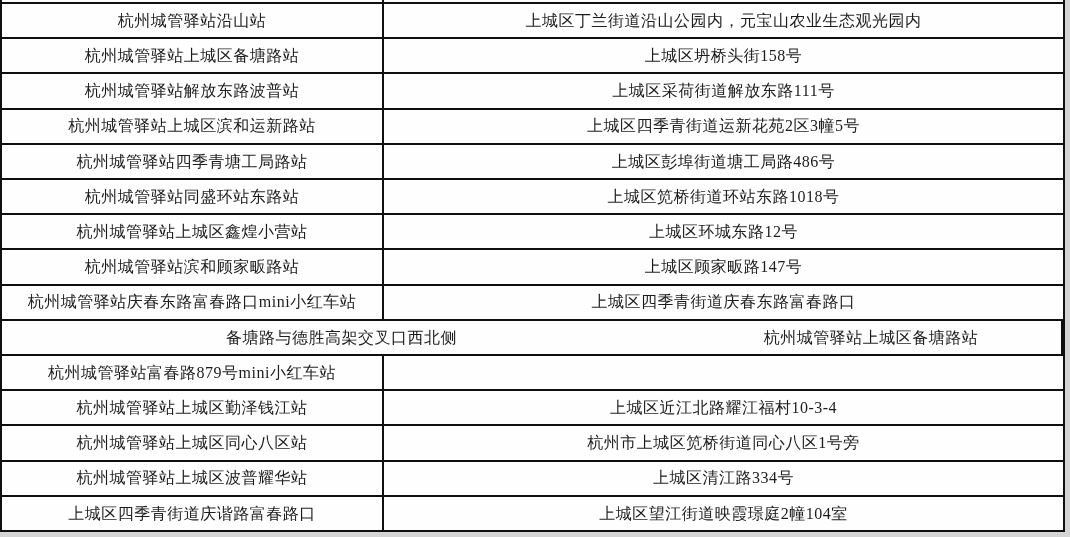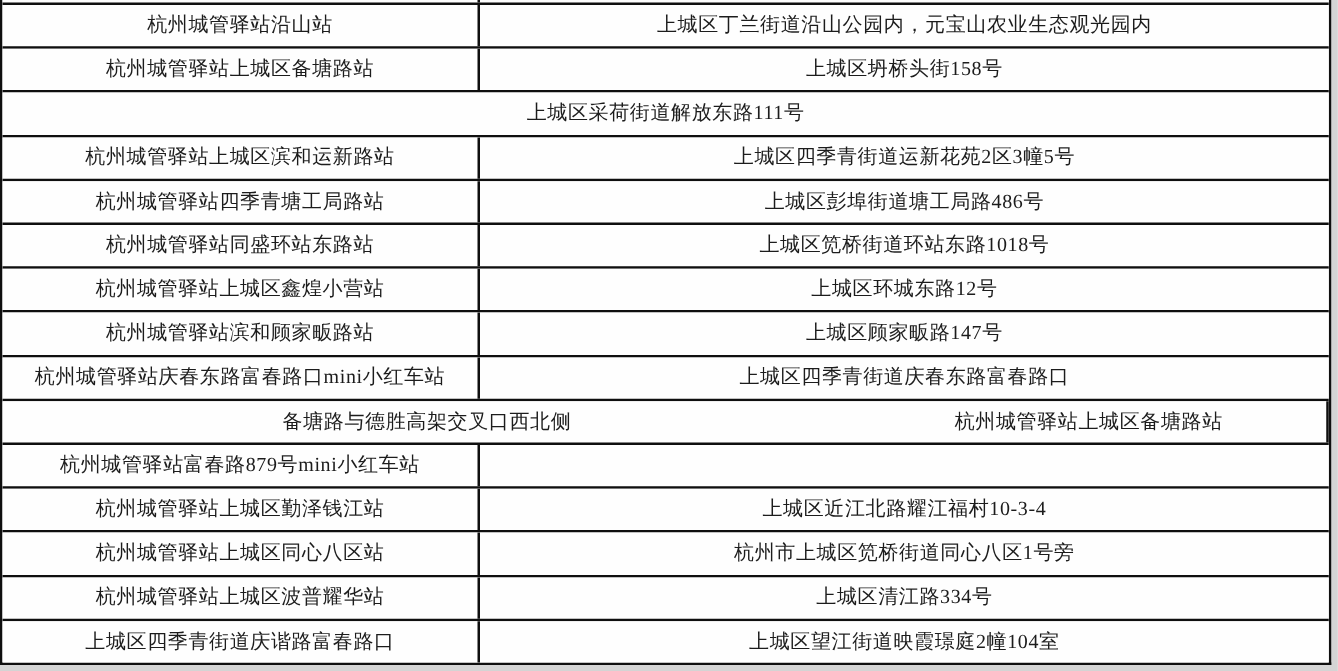--- a/index.html
+++ b/index.html
@@ -77,20 +77,21 @@
       <div class="cell c1">杭州城管驿站沿山站</div>
       <div class="cell c2">上城区丁兰街道沿山公园内，元宝山农业生态观光园内</div>
     </div>
 
     <div class="row">
       <div class="cell c1">杭州城管驿站上城区备塘路站</div>
       <div class="cell c2">上城区坍桥头街158号</div>
     </div>
 
     <div class="row">
+      <div class="cell c1">杭州城管驿站解放东路波普站</div>
       <div class="cell c2">上城区采荷街道解放东路111号</div>
     </div>
 
     <div class="row">
       <div class="cell c1">杭州城管驿站上城区滨和运新路站</div>
       <div class="cell c2">上城区四季青街道运新花苑2区3幢5号</div>
     </div>
 
     <div class="row">
       <div class="cell c1">杭州城管驿站四季青塘工局路站</div>

